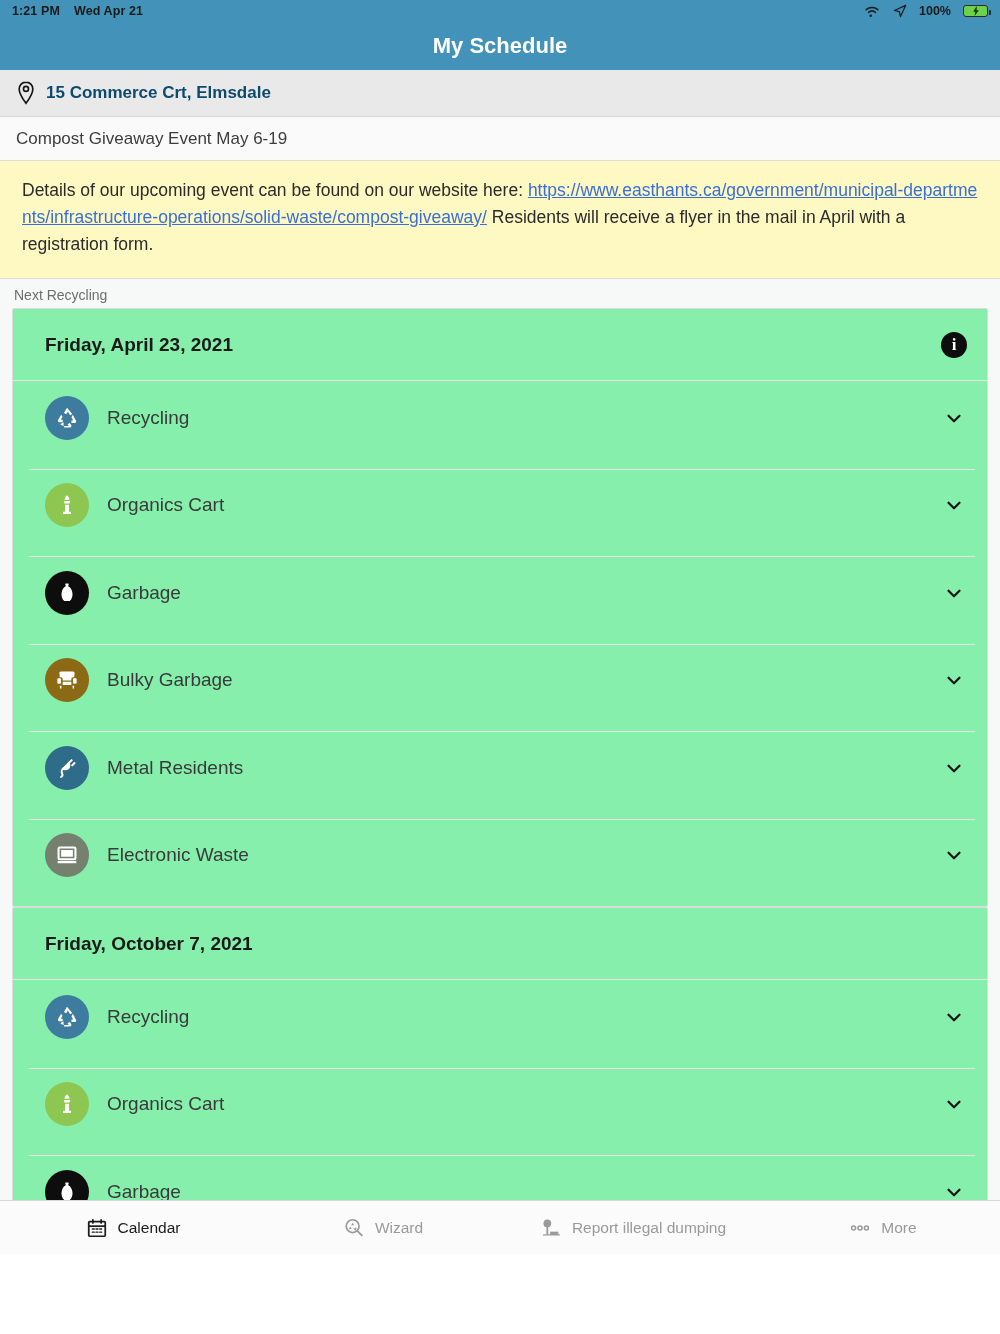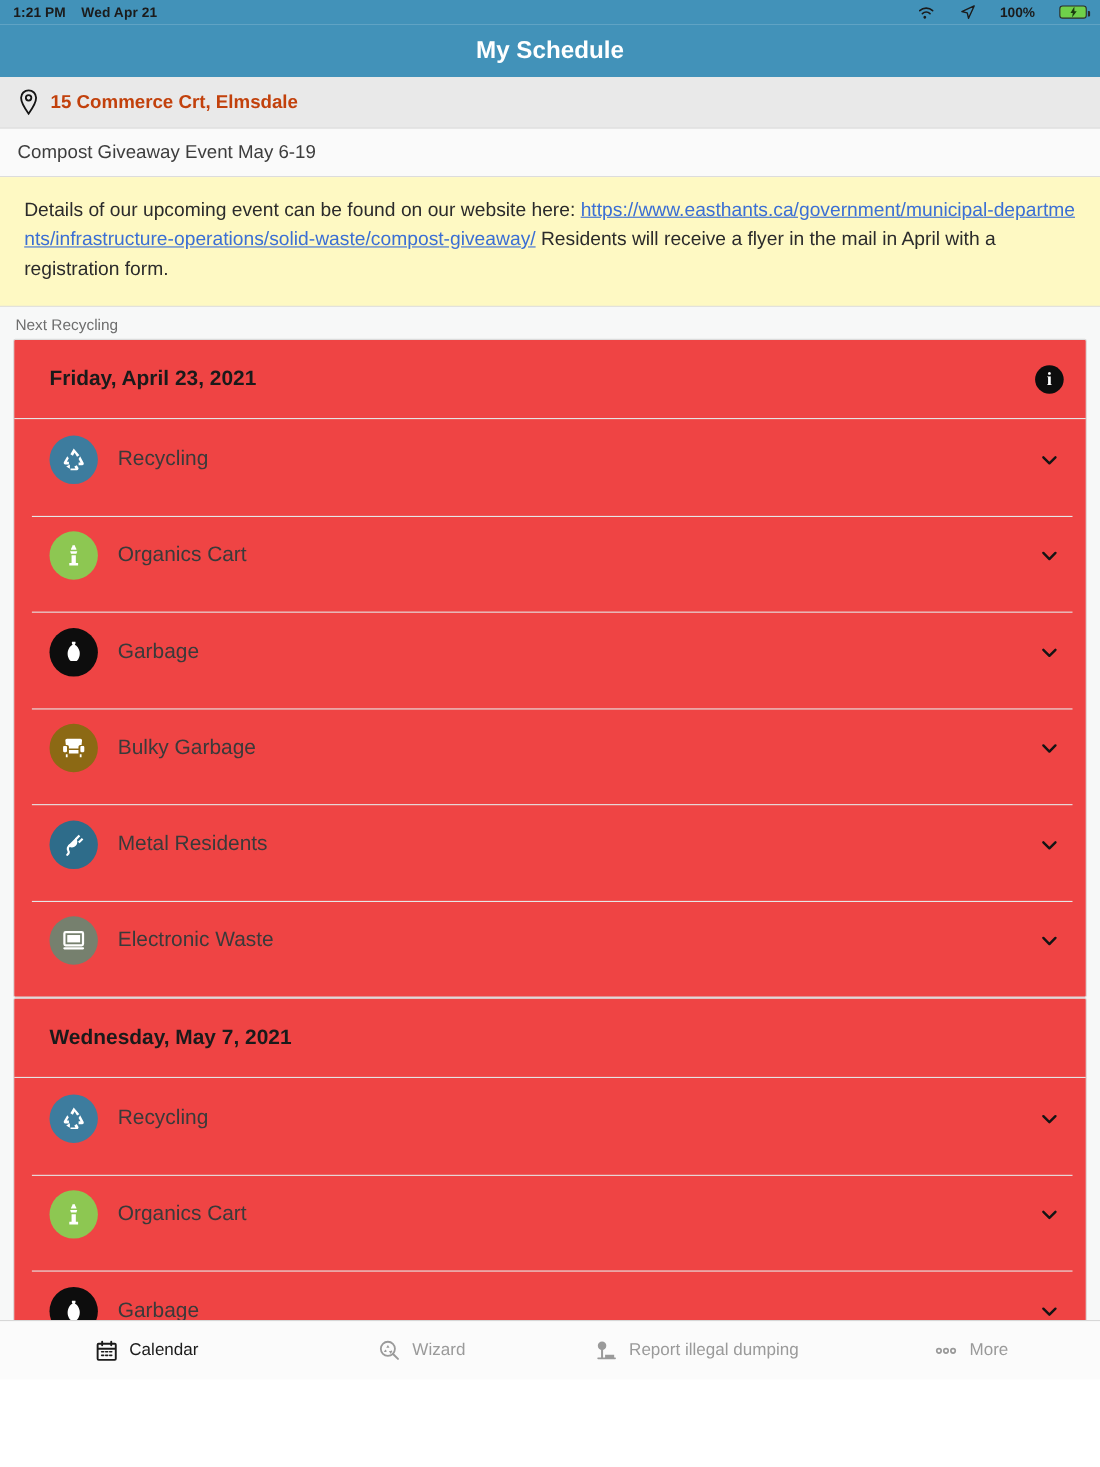--- a/index.html
+++ b/index.html
@@ -12,21 +12,21 @@
   #app { position: relative; width: 1000px; height: 1254px; display: flex; flex-direction: column; }
 
   
   .statusbar {
     height: 22px; background: #4292B9; color: #1b1b1b;
     display: flex; align-items: center; padding: 0 12px;
     font-size: 12.5px; font-weight: 700; flex: 0 0 auto;
   }
   .sb-time { margin-right: 14px; letter-spacing: .1px; }
   .sb-date { letter-spacing: .1px; }
-  .sb-right { margin-left: auto; display: flex; align-items: center; gap: 22px; }
+  .sb-right { margin-left: auto; display: flex; align-items: center; gap: 12px; }
   .sb-pct { font-size: 12.5px; font-weight: 700; }
   .batt {
     position: relative; width: 25px; height: 12px;
     border: 1.4px solid #2b2b2b; border-radius: 3px; background: #6fd04a;
     display: flex; align-items: center; justify-content: center;
   }
   .batt:after {
     content: ""; position: absolute; right: -4px; top: 3.5px;
     width: 2.4px; height: 5px; background: #2b2b2b; border-radius: 0 1px 1px 0;
   }
@@ -37,21 +37,21 @@
     height: 48px; background: #4292B9; color: #fff;
     display: flex; align-items: center; justify-content: center;
     font-size: 22px; font-weight: 700; flex: 0 0 auto;
   }
 
   
   .addressbar {
     height: 47px; background: #e9e9e9; border-bottom: 1px solid #d6d6d6;
     display: flex; align-items: center; padding: 0 16px; gap: 10px; flex: 0 0 auto;
   }
-  .addressbar .label { font-size: 17px; font-weight: 700; color: #c2410c; }
+  .addressbar .label { font-size: 17px; font-weight: 700; color: #0c4a6e; }
   .pin { width: 20px; height: 24px; }
 
   
   .event-title-row {
     background: #fafafa; border-bottom: 1px solid #dcdcdc;
     padding: 12px 16px 11px 16px; flex: 0 0 auto;
   }
   .event-title-row .t { font-size: 17px; color: #3d3d3d; }
   .event-body {
     background: #fef9c3; border-bottom: 1px solid #dcdcdc;
@@ -60,21 +60,21 @@
   .event-body p { font-size: 17.5px; line-height: 27px; color: #2b2b2b; }
   .event-body a { color: #3b6fd4; text-decoration: underline; word-break: break-all; }
 
   
   .content { flex: 1 1 auto; background: #f7f8f8; overflow: hidden; position: relative; }
 
   .section-label {
     font-size: 14px; color: #6e6e6e; padding: 8px 0 5px 14px; background: #f7f8f8;
   }
   .card {
-    background: #ef4444; border: 1px solid #dcdcdc; border-radius: 2px;
+    background: #86efac; border: 1px solid #dcdcdc; border-radius: 2px;
     margin: 0 12px;
   }
   .card-header {
     height: 72px; display: flex; align-items: center;
     padding: 0 20px 0 32px; border-bottom: 1px solid #e4e4e4;
   }
   .card-header .date { font-size: 19px; font-weight: 700; color: #1a1a1a; }
   .info-badge {
     margin-left: auto; width: 26px; height: 26px; border-radius: 50%;
     background: #0d0d0d; color: #fff; font-size: 17px; font-weight: 700;
@@ -255,21 +255,21 @@
         <span class="chev">
           <svg viewBox="0 0 24 24">
               <polyline points="6,9.5 12,15.5 18,9.5"></polyline>
             </svg>
         </span>
       </div>
     </div>
 
     <div class="card">
       <div class="card-header">
-        <span class="date">Wednesday, May 7, 2021</span>
+        <span class="date">Friday, October 7, 2021</span>
       </div>
 
       <div class="row">
         <span class="badge" style="background:#3D7C9E">
           <svg viewBox="0 0 24 24">
               <path d="M12 2.6 9.2 7.4l2.1 1.2 1.5-2.6 2 3.4 2-1.2zM6.6 9 3.8 13.9c-.5.9.1 2.1 1.2 2.1h3v-2.4H6.3l1.6-2.8zM17.4 9l-1.3 2.4 1.6 2.8h-1.6v2.4h3c1.1 0 1.7-1.2 1.2-2.1zM8.8 17.4v2.1l-3.1-1.8 3.1-1.8v1.5z" fill="#fff"></path>
               <path d="M9.3 20.7h5.4c1 0 1.7-1.1 1.2-2l-1.3-2.2-2.1 1.2 1 1.6H9.3z" fill="#fff"></path>
             </svg>
         </span>
         <span class="rlabel">Recycling</span>

